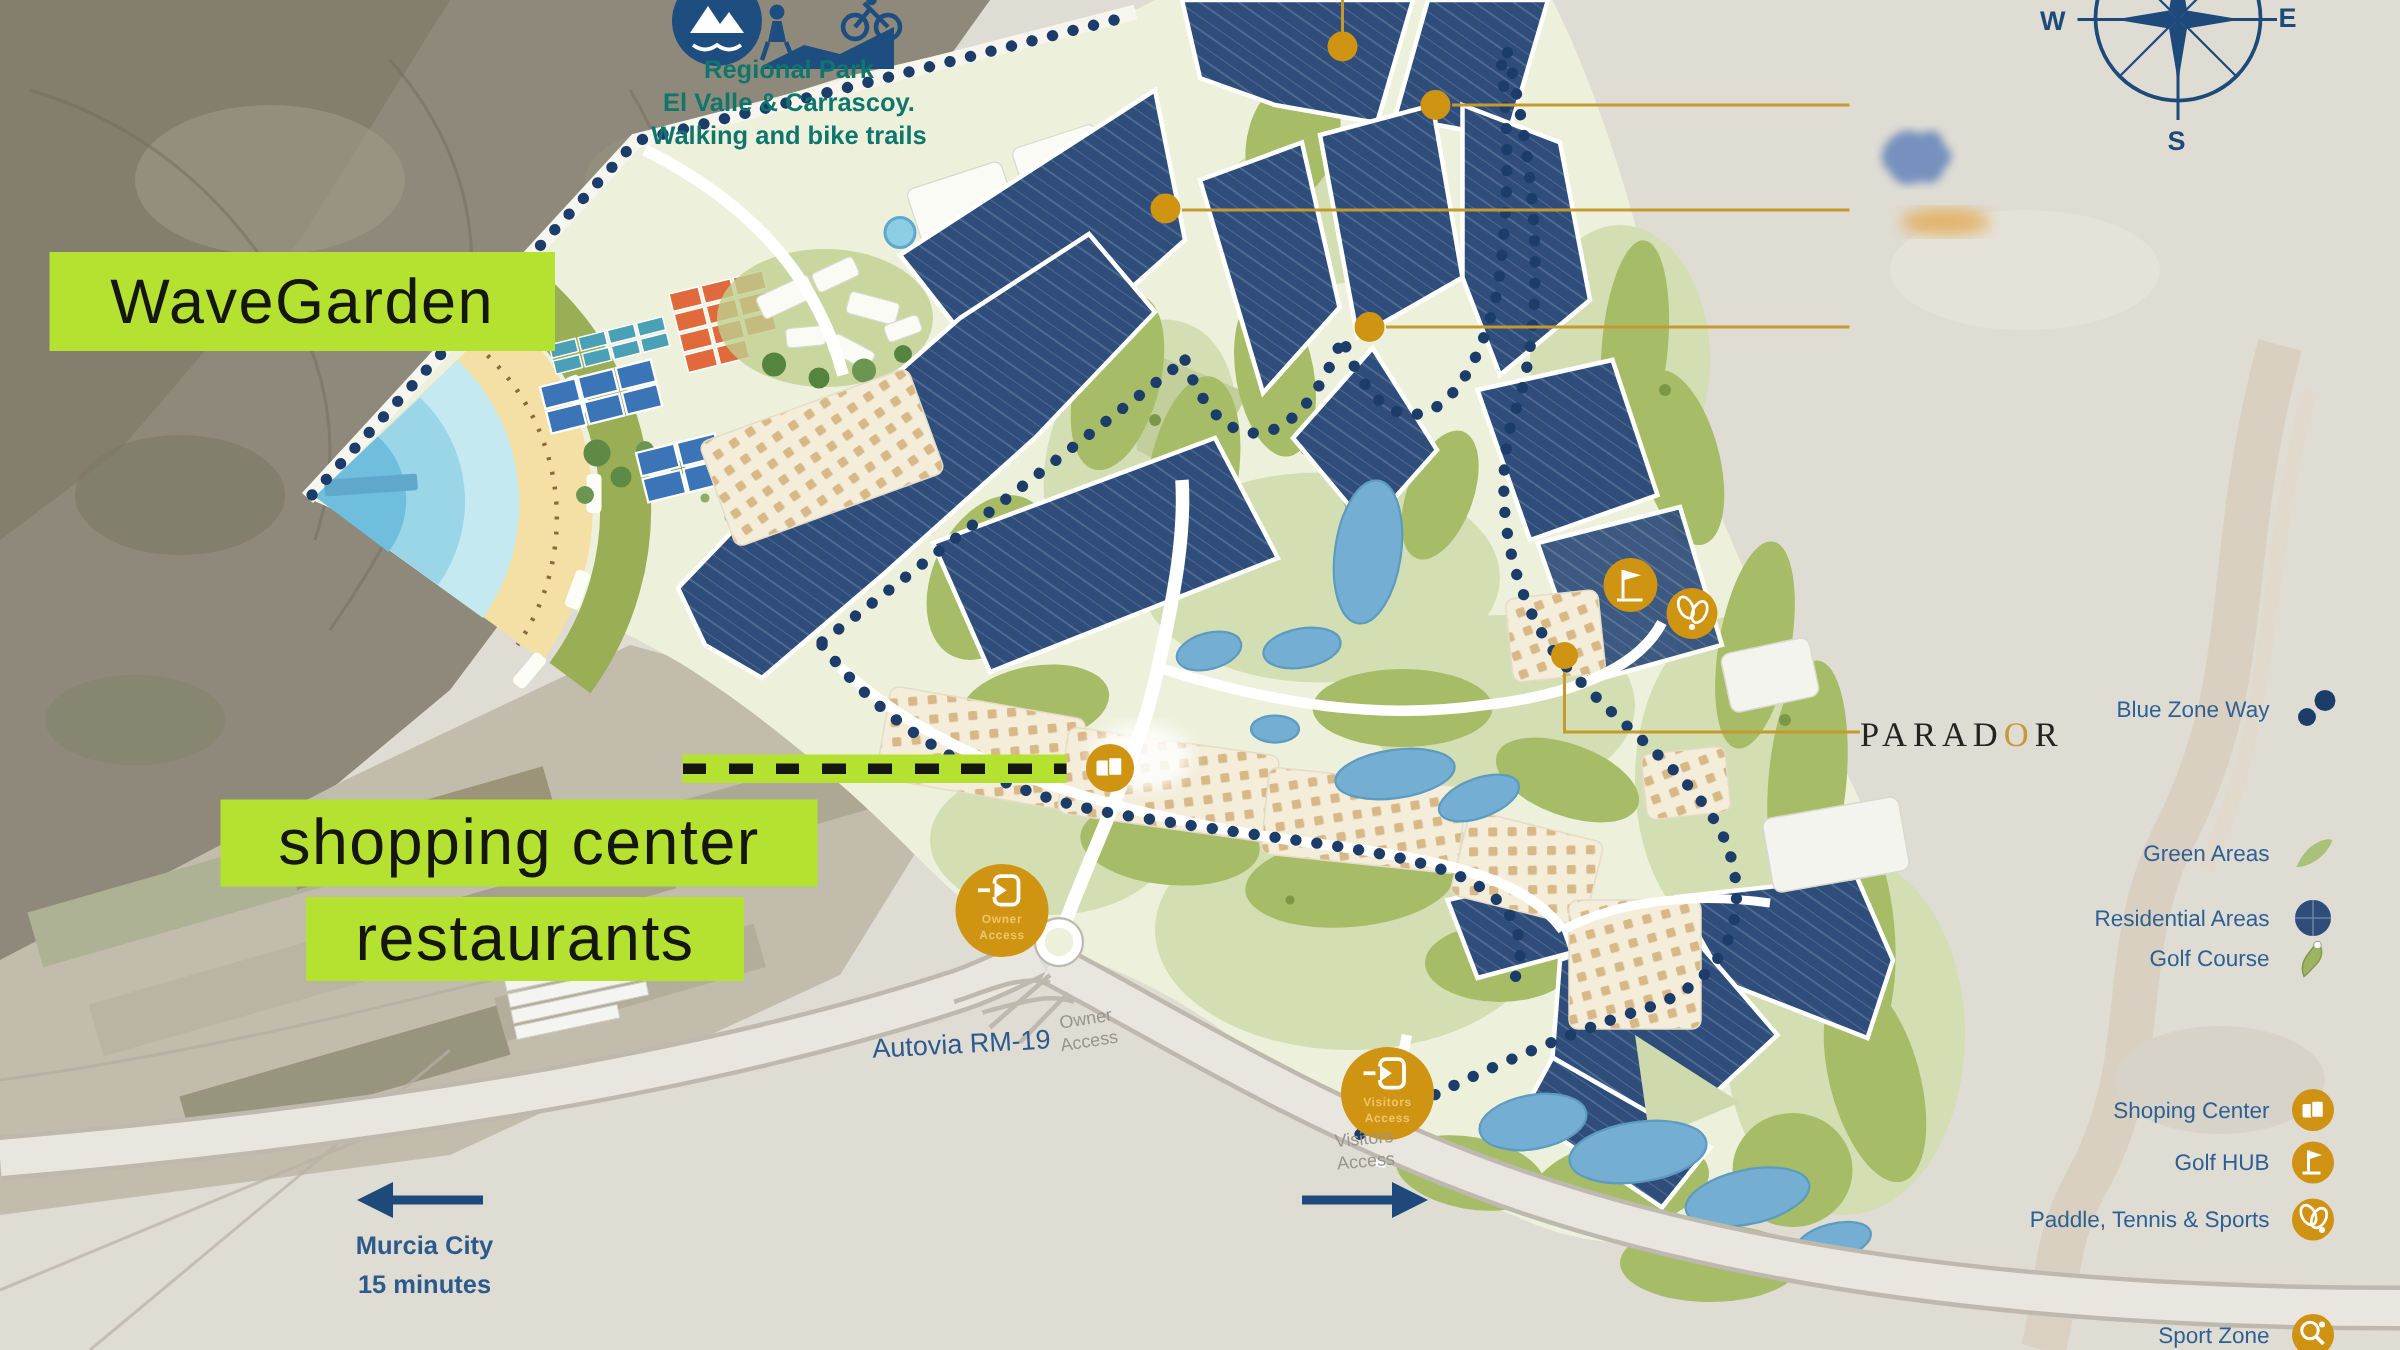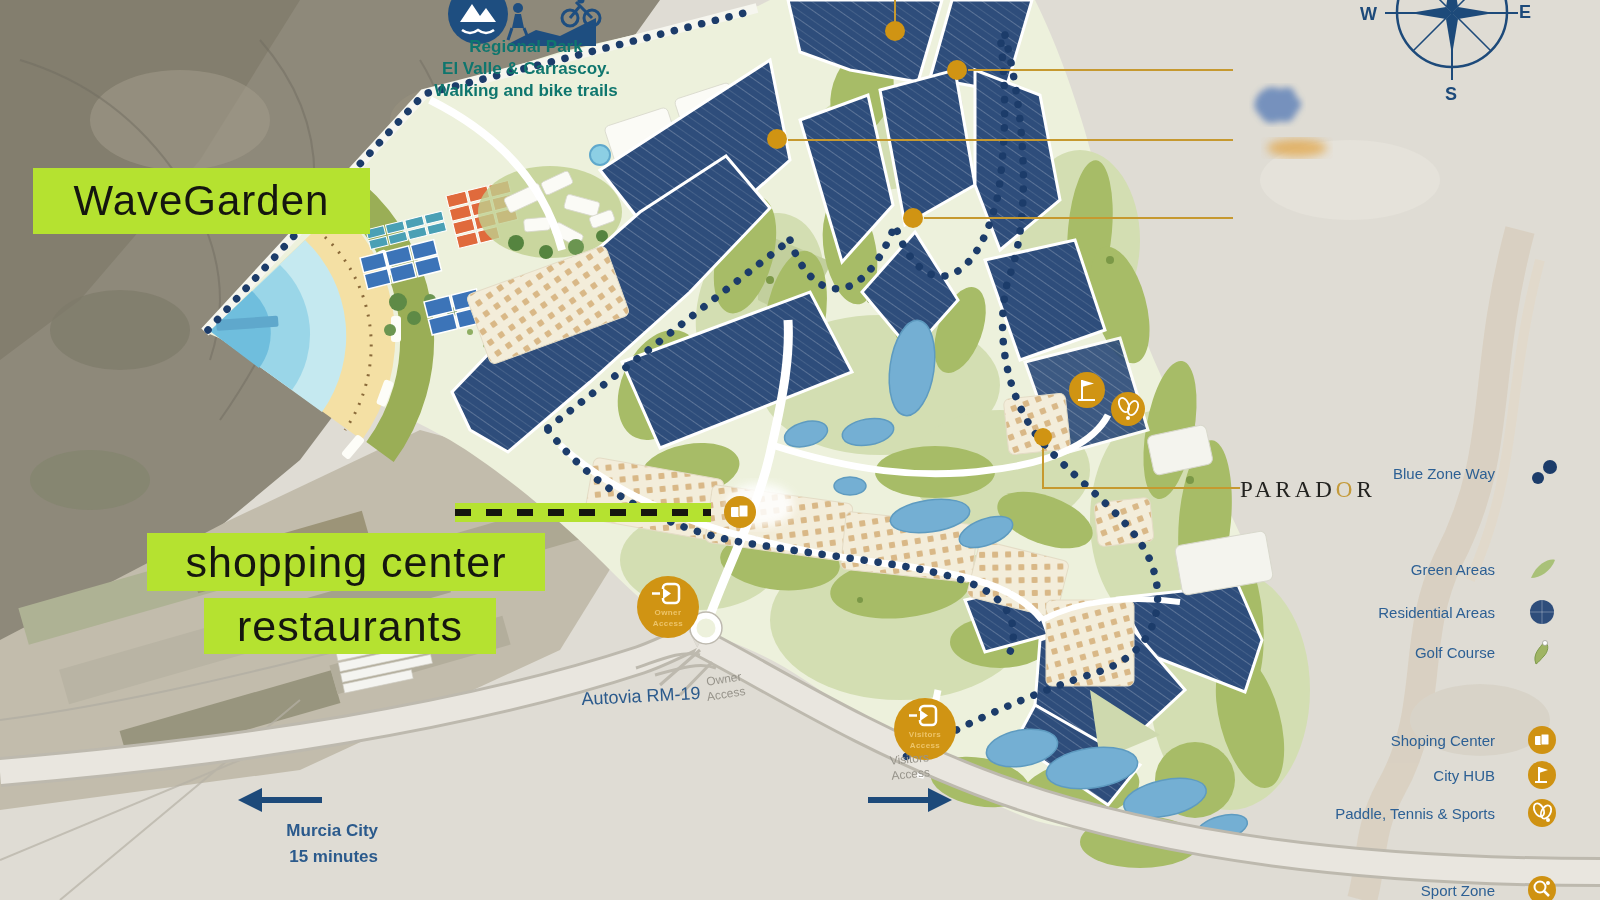--- a/index.html
+++ b/index.html
@@ -19,28 +19,28 @@
                font-size:17px;line-height:22px;font-weight:600;color:#0f766e;}
   #parador{left:1240px;top:477px;font-family:"Liberation Serif",serif;
            font-size:23px;letter-spacing:4px;color:#232320;font-weight:500;white-space:nowrap;}
   #parador .gold-o{color:#C49A3A;}
   #autovia{left:556px;top:686px;width:170px;text-align:center;font-size:18px;
            color:#2B5A8C;transform:rotate(-3deg);}
   .road-gray{color:#97948B;font-size:12px;line-height:15px;text-align:center;}
   #owner-road{left:690px;top:672px;width:70px;transform:rotate(-9deg);}
   #visitors-road{left:870px;top:752px;width:80px;transform:rotate(-5deg);}
   .dir-block{text-align:center;color:#2B5A8C;font-size:17px;line-height:26px;font-weight:600;}
-  #murcia-block{left:188px;top:786px;width:190px;text-align:right;}
+  #murcia-block{left:188px;top:786px;width:190px;}
   #beaches-block{left:818px;top:792px;width:210px;}
   .badge-text{color:#EDC469;font-size:8px;line-height:11px;text-align:center;
               letter-spacing:.4px;font-weight:600;}
   #owner-badge-text{left:628px;top:607px;width:80px;}
   #visitors-badge-text{left:885px;top:729px;width:80px;}
   .compass-letter{color:#1D4A7A;font-size:18px;font-weight:600;}
-  .lg{position:absolute;right:42px;display:flex;align-items:center;gap:31px;height:34px;}
+  .lg{position:absolute;right:42px;display:flex;align-items:center;gap:13px;height:34px;}
   .lg .lbl{color:#2D6094;font-size:15px;white-space:nowrap;}
   .lg .ic{width:32px;height:32px;display:flex;align-items:center;justify-content:center;}
 </style>
 </head>
 <body>
 
 <div id="stage">
 
 <svg class="base" width="1600" height="900" viewBox="0 0 1600 900">
   <defs>
@@ -485,41 +485,41 @@
 </div>
 <div class="lg" style="top:595px;">
   <span class="lbl">Residential Areas</span>
   <span class="ic">
     <svg width="32" height="32">
           <circle cx="16" cy="16" r="12" fill="#2E4D7B"></circle>
     <path d="M4,16 H28 M16,4 V28" stroke="rgba(255,255,255,0.3)" stroke-width="1"></path>
         </svg>
   </span>
 </div>
-<div class="lg" style="top:635px;">
+<div class="lg" style="top:622px;">
   <span class="lbl">Golf Course</span>
   <span class="ic">
     <svg width="32" height="32">
           <path d="M10,28 C6,18 14,12 18,6 C24,8 22,16 18,20 C15,23 13,26 10,28 Z" fill="#9FB463" stroke="#7E9A4C" stroke-width="1"></path>
           <circle cx="19" cy="7" r="2.5" fill="#fff" stroke="#9a9a90" stroke-width="0.7"></circle>
         </svg>
   </span>
 </div>
 <div class="lg" style="top:723px;">
   <span class="lbl">Shoping Center</span>
   <span class="ic">
     <svg width="32" height="32">
           <circle cx="16" cy="16" r="14" fill="#CF9212"></circle>
       <rect x="9" y="12" width="9" height="9" rx="1" fill="#fff"></rect>
       <rect x="15" y="10" width="8" height="11" rx="1" fill="#fff" stroke="#CF9212" stroke-width="1"></rect>
         </svg>
   </span>
 </div>
 <div class="lg" style="top:758px;">
-  <span class="lbl">City HUB</span>
+  <span class="lbl">Golf HUB</span>
   <span class="ic">
     <svg width="32" height="32">
           <circle cx="16" cy="16" r="14" fill="#CF9212"></circle>
       <path d="M13,8 L13,22" stroke="#fff" stroke-width="2"></path>
       <path d="M13,8 L22,11 L13,14 Z" fill="#fff"></path>
       <path d="M9,23 L21,23" stroke="#fff" stroke-width="2"></path>
         </svg>
   </span>
 </div>
 <div class="lg" style="top:796px;">

